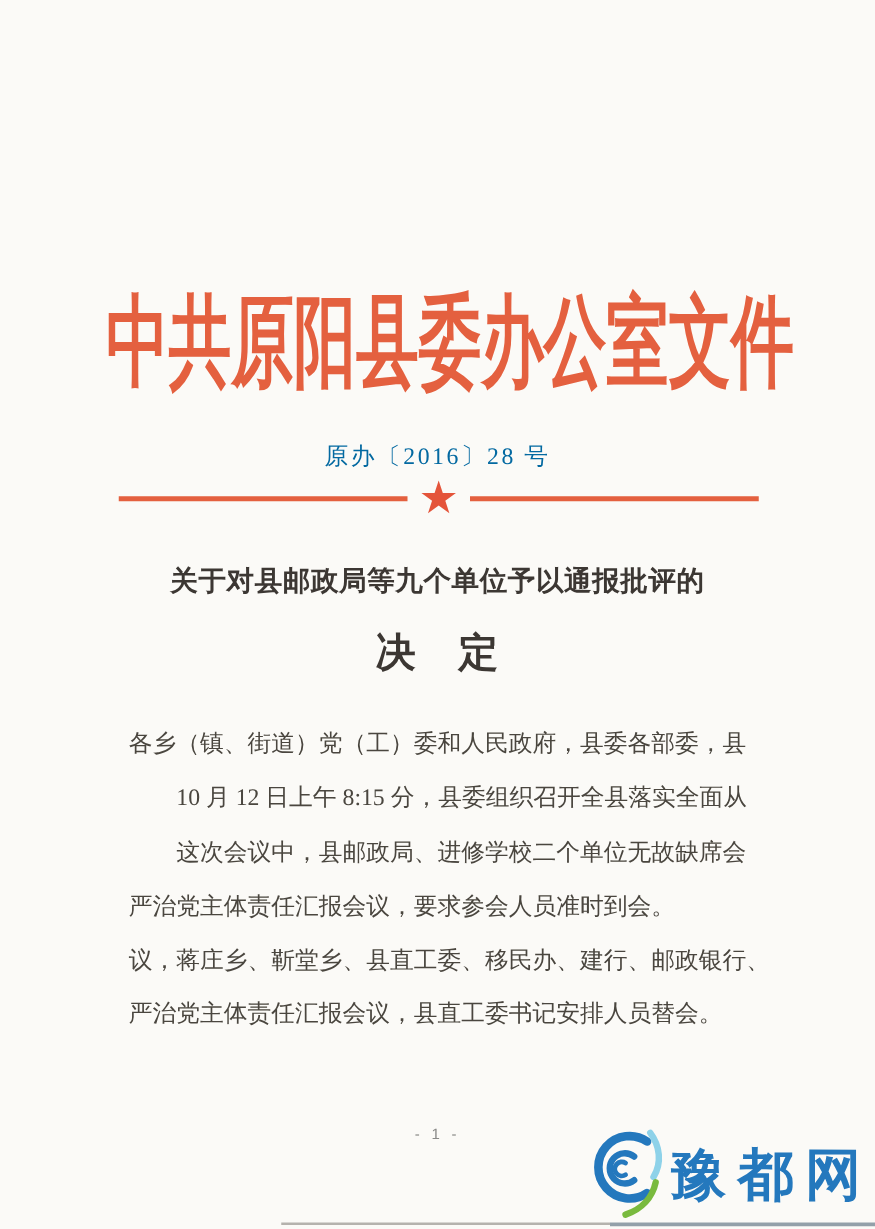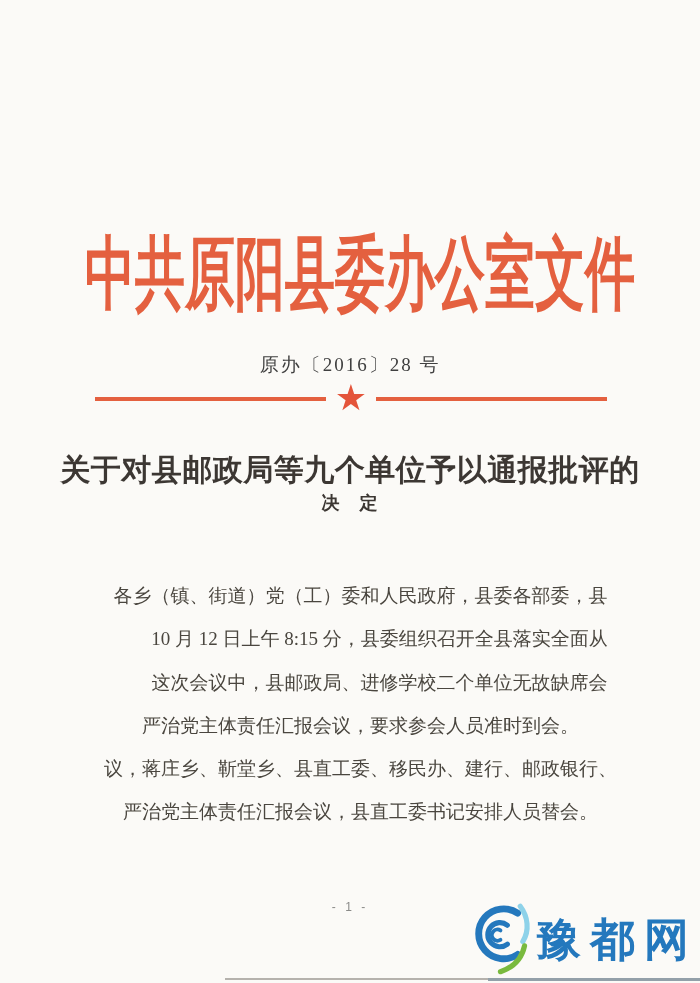--- a/index.html
+++ b/index.html
@@ -20,49 +20,49 @@
   .org-title {
     font-size: 50px; font-weight: 700; color: #e4603f;
     letter-spacing: 0px; white-space: nowrap;
     transform: scaleY(1.6); transform-origin: center;
     font-family: "Liberation Serif", "DejaVu Serif", serif;
   }
 
   
   .doc-number {
     position: absolute; left: 0; right: 0; top: 352px;
-    text-align: center; font-size: 19px; color: #404040;
+    text-align: center; font-size: 19px; color: #0369a1;
     letter-spacing: 2px;
   }
 
   
   .red-rule {
     position: absolute; left: 95px; width: 512px; top: 382px; height: 34px;
     display: flex; align-items: center;
   }
   .red-rule .bar { flex: 1; height: 4px; background: #e4603f; }
   .red-rule .star {
     font-size: 36px; line-height: 34px; color: #e4543a;
     margin: 0 9px; transform: translateY(-1px);
   }
 
   
   .doc-title {
     position: absolute; left: 0; right: 0; top: 450px;
     text-align: center; color: #3c3733; font-weight: 700;
   }
-  .doc-title .t1 { font-size: 30px; letter-spacing: 0.5px; }
-  .doc-title .t2 { font-size: 18px; letter-spacing: 1px; }
+  .doc-title .t1 { font-size: 22px; letter-spacing: 0.5px; }
+  .doc-title .t2 { font-size: 32px; margin-top: 21px; letter-spacing: 1px; }
 
   
   .body-text {
     position: absolute; left: 103px; top: 574px; width: 515px;
     font-size: 19px; line-height: 43.3px; color: #4a463f;
   }
-  .body-text .line { white-space: nowrap; text-align: center; }
+  .body-text .line { white-space: nowrap; }
 
   
   .page-number {
     position: absolute; left: 0; right: 0; top: 900px;
     text-align: center; font-size: 12px; color: #8a8a88;
     letter-spacing: 3px;
     font-family: "Liberation Sans", "DejaVu Sans", sans-serif;
   }
 
   

